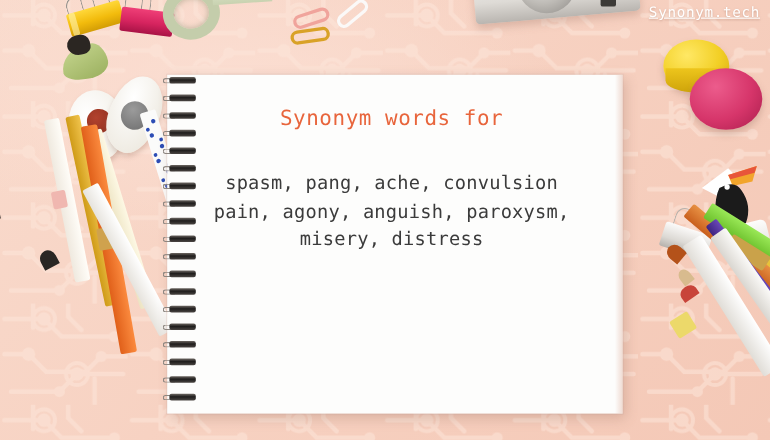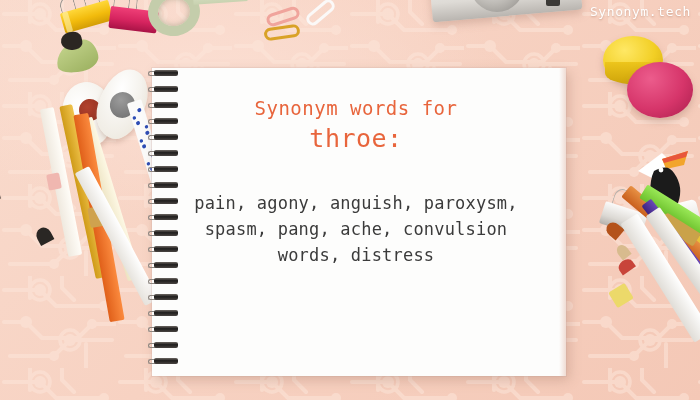--- a/index.html
+++ b/index.html
@@ -59,20 +59,21 @@
     font-size:17px; color:#3b3b3b; line-height:1.52; letter-spacing:.2px;
   }
   #synonyms div { white-space:pre; }
 
   
   #logo {
     position:absolute; right:9px; top:4px;
     font-size:13px; color:#ffffff; letter-spacing:.6px;
     text-shadow:0 1px 2px rgba(170,120,100,.55);
     white-space:nowrap;
+    text-decoration:underline;
   }
 
   
   .prop { position:absolute; }
 
   
   .clip-arm { position:absolute; border:1.6px solid #9a9590; border-bottom:none;
               border-radius:9px 9px 0 0; background:transparent; }
   .clip-body { position:absolute; border-radius:2px; }
 
@@ -273,25 +274,24 @@
               background:#f0b7b0;"></div>
 
   <div class="stick" style="left:42px;top:228px;width:150px;height:16px;transform:rotate(62deg);
               background:linear-gradient(180deg,#ffffff,#e6e3dd);"></div>
   <div class="stick" style="left:36px;top:228px;width:16px;height:15px;transform:rotate(62deg);
               background:#2a2724;border-radius:50% 0 0 50%;"></div>
 
   <div id="notepad">
     <div id="pad-text">
       <div id="title-line1">Synonym words for</div>
-      <div id="headword">throe:</div>
       <div id="synonyms">
+        <div>spasm, pang, ache, convulsion</div>
         <div>pain, agony, anguish, paroxysm,</div>
-        <div>spasm, pang, ache, convulsion</div>
-        <div>words, distress</div>
+        <div>misery, distress</div>
       </div>
     </div>
   </div>
 
   <div id="spiral">
       <div class="ring" style="top: 0px;">
         <b></b>
         <i></i>
       </div>
       <div class="ring" style="top: 16px;">

